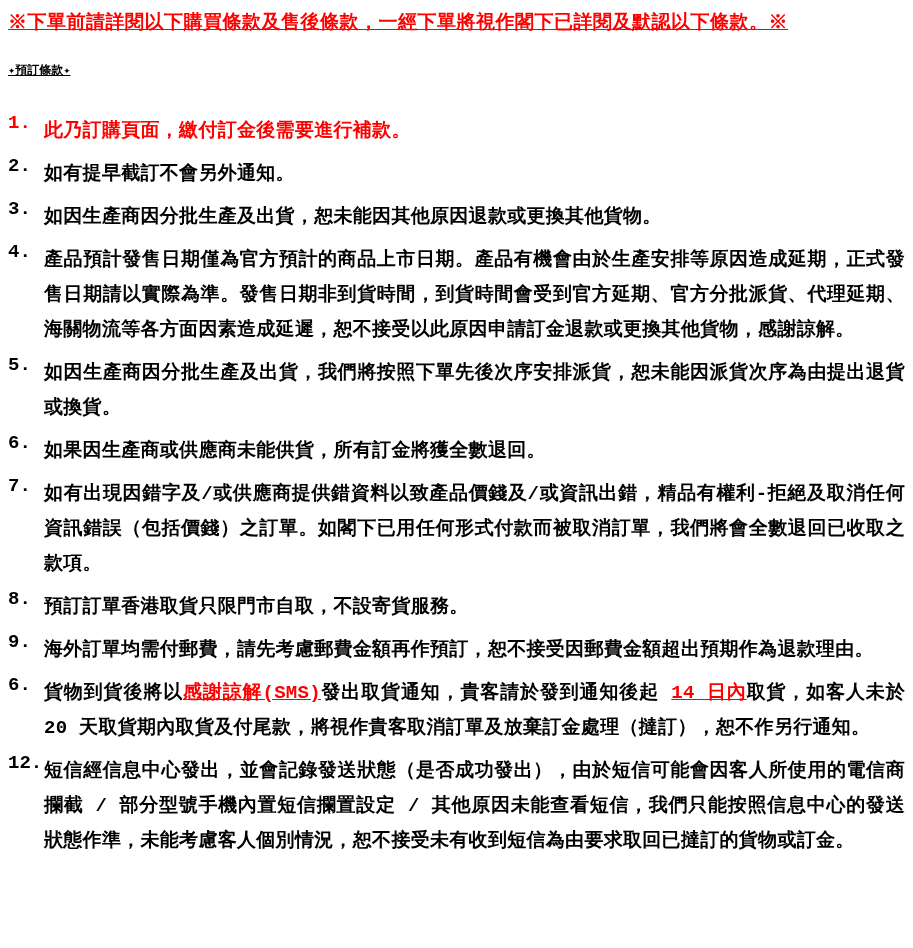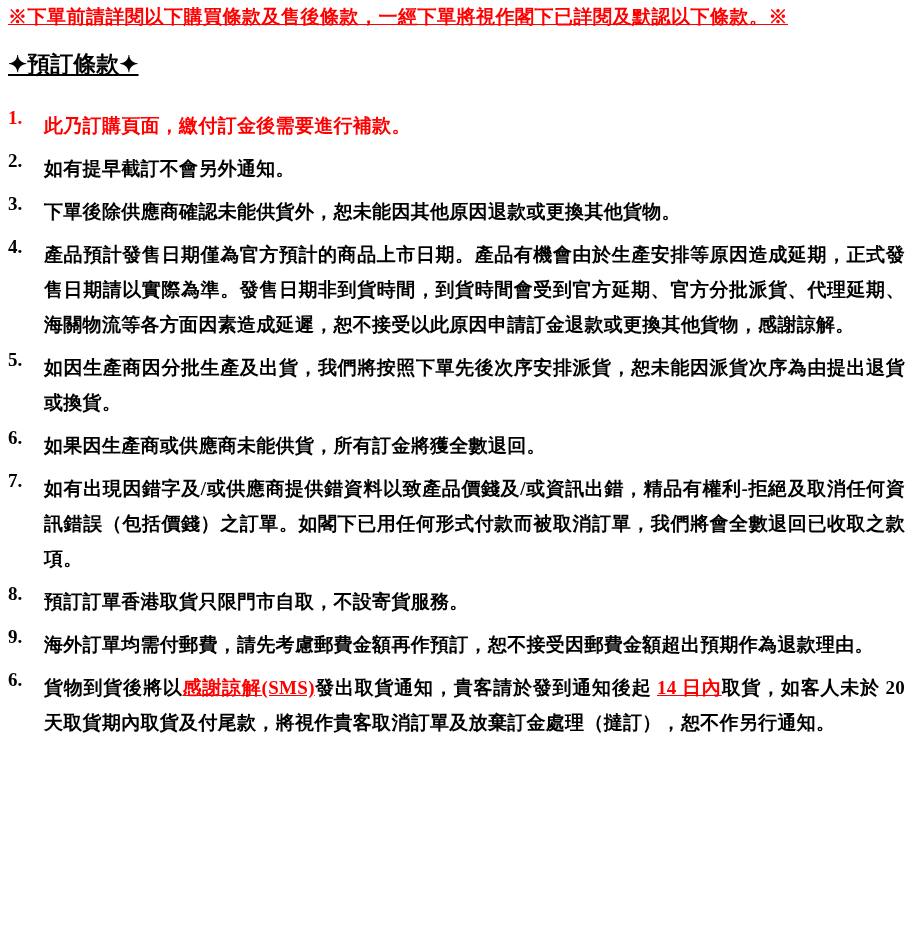--- a/index.html
+++ b/index.html
@@ -4,38 +4,38 @@
 <style>
   html, body {
     margin: 0;
     padding: 0;
     background: #ffffff;
   }
   .page {
     width: 913px;
     min-height: 948px;
     box-sizing: border-box;
-    padding: 4px 8px 10px 8px;
-    font-family: Liberation Serif, serif;
+    padding: 10px 8px 10px 8px;
+    font-family: Liberation Mono, monospace;
     font-weight: bold;
     color: var(--text-color, #000);
     background: #fff;
   }
   .title {
     color: var(--red-color, #f00);
     text-decoration: underline;
     font-size: 19px;
     line-height: 26px;
     margin-bottom: 22px;
     letter-spacing: 0.5px;
   }
   .heading {
     color: var(--text-color, #000);
     text-decoration: underline;
-    font-size: 23px;
+    font-size: 12px;
     line-height: 26px;
     margin-bottom: 22px;
   }
   .terms {
     font-size: 19px;
   }
   .term {
     display: flex;
     line-height: 35px;
   }
@@ -76,21 +76,21 @@
       <div class="term red">
         <span class="num">1.</span>
         <span class="body"><span>此乃訂購頁面，繳付訂金後需要進行補款。</span></span>
       </div>
       <div class="term">
         <span class="num">2.</span>
         <span class="body"><span>如有提早截訂不會另外通知。</span></span>
       </div>
       <div class="term">
         <span class="num">3.</span>
-        <span class="body"><span>下單後除供應商確認未能供貨外，恕未能因其他原因退款或更換其他貨物。</span></span>
+        <span class="body"><span>如因生產商因分批生產及出貨，恕未能因其他原因退款或更換其他貨物。</span></span>
       </div>
       <div class="term">
         <span class="num">4.</span>
         <span class="body"><span>產品預計發售日期僅為官方預計的商品上市日期。產品有機會由於生產安排等原因造成延期，正式發售日期請以實際為準。發售日期非到貨時間，到貨時間會受到官方延期、官方分批派貨、代理延期、海關物流等各方面因素造成延遲，恕不接受以此原因申請訂金退款或更換其他貨物，感謝諒解。</span></span>
       </div>
       <div class="term">
         <span class="num">5.</span>
         <span class="body"><span>如因生產商因分批生產及出貨，我們將按照下單先後次序安排派貨，恕未能因派貨次序為由提出退貨或換貨。</span></span>
       </div>
       <div class="term">
@@ -106,14 +106,18 @@
         <span class="body"><span>預訂訂單香港取貨只限門市自取，不設寄貨服務。</span></span>
       </div>
       <div class="term">
         <span class="num">9.</span>
         <span class="body"><span>海外訂單均需付郵費，請先考慮郵費金額再作預訂，恕不接受因郵費金額超出預期作為退款理由。</span></span>
       </div>
       <div class="term">
         <span class="num">6.</span>
         <span class="body"><span>貨物到貨後將以</span><span class="seg-red-underline">感謝諒解(SMS)</span><span>發出取貨通知，貴客請於發到通知後起 </span><span class="seg-red-underline">14 日內</span><span>取貨，如客人未於 20 天取貨期內取貨及付尾款，將視作貴客取消訂單及放棄訂金處理（撻訂），恕不作另行通知。</span></span>
       </div>
+      <div class="term">
+        <span class="num">12.</span>
+        <span class="body"><span>短信經信息中心發出，並會記錄發送狀態（是否成功發出），由於短信可能會因客人所使用的電信商攔截 / 部分型號手機內置短信攔置設定 / 其他原因未能查看短信，我們只能按照信息中心的發送狀態作準，未能考慮客人個別情況，恕不接受未有收到短信為由要求取回已撻訂的貨物或訂金。</span></span>
+      </div>
     </div>
 </div>
 
 </body></html>

